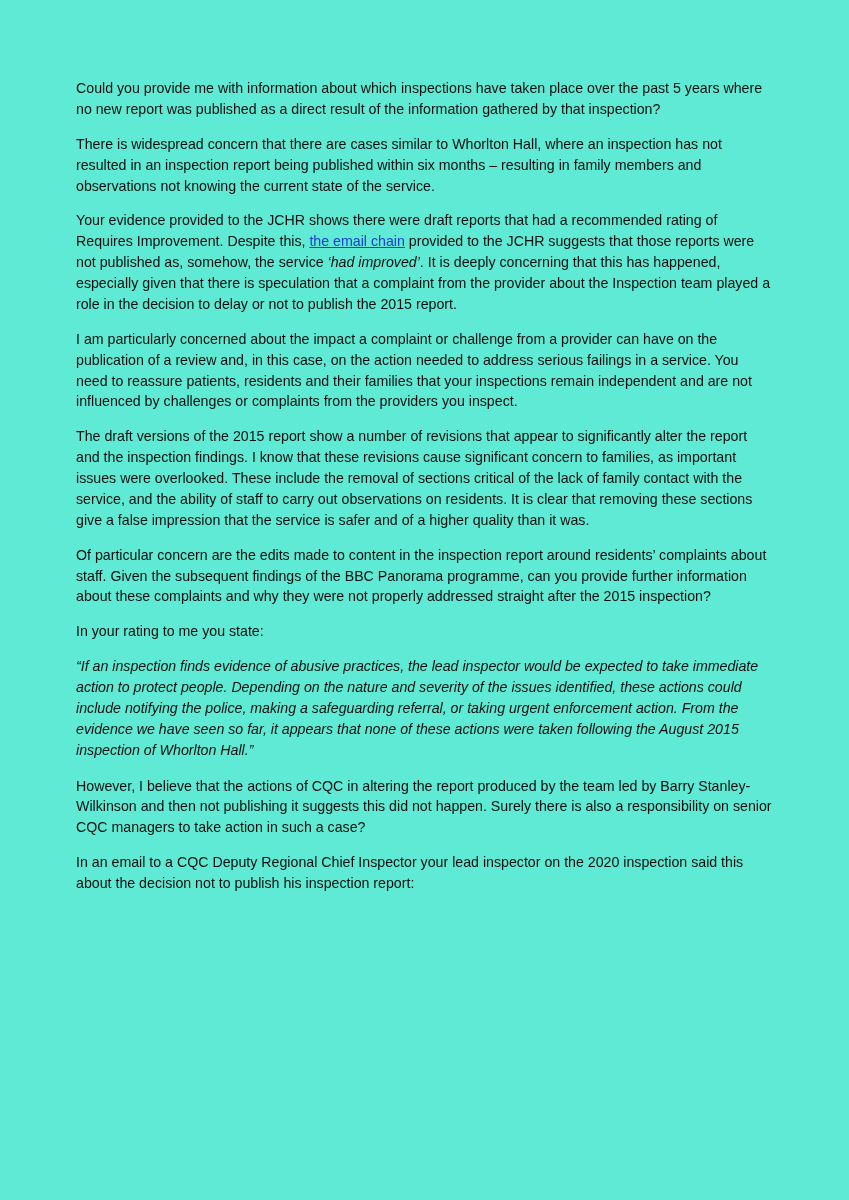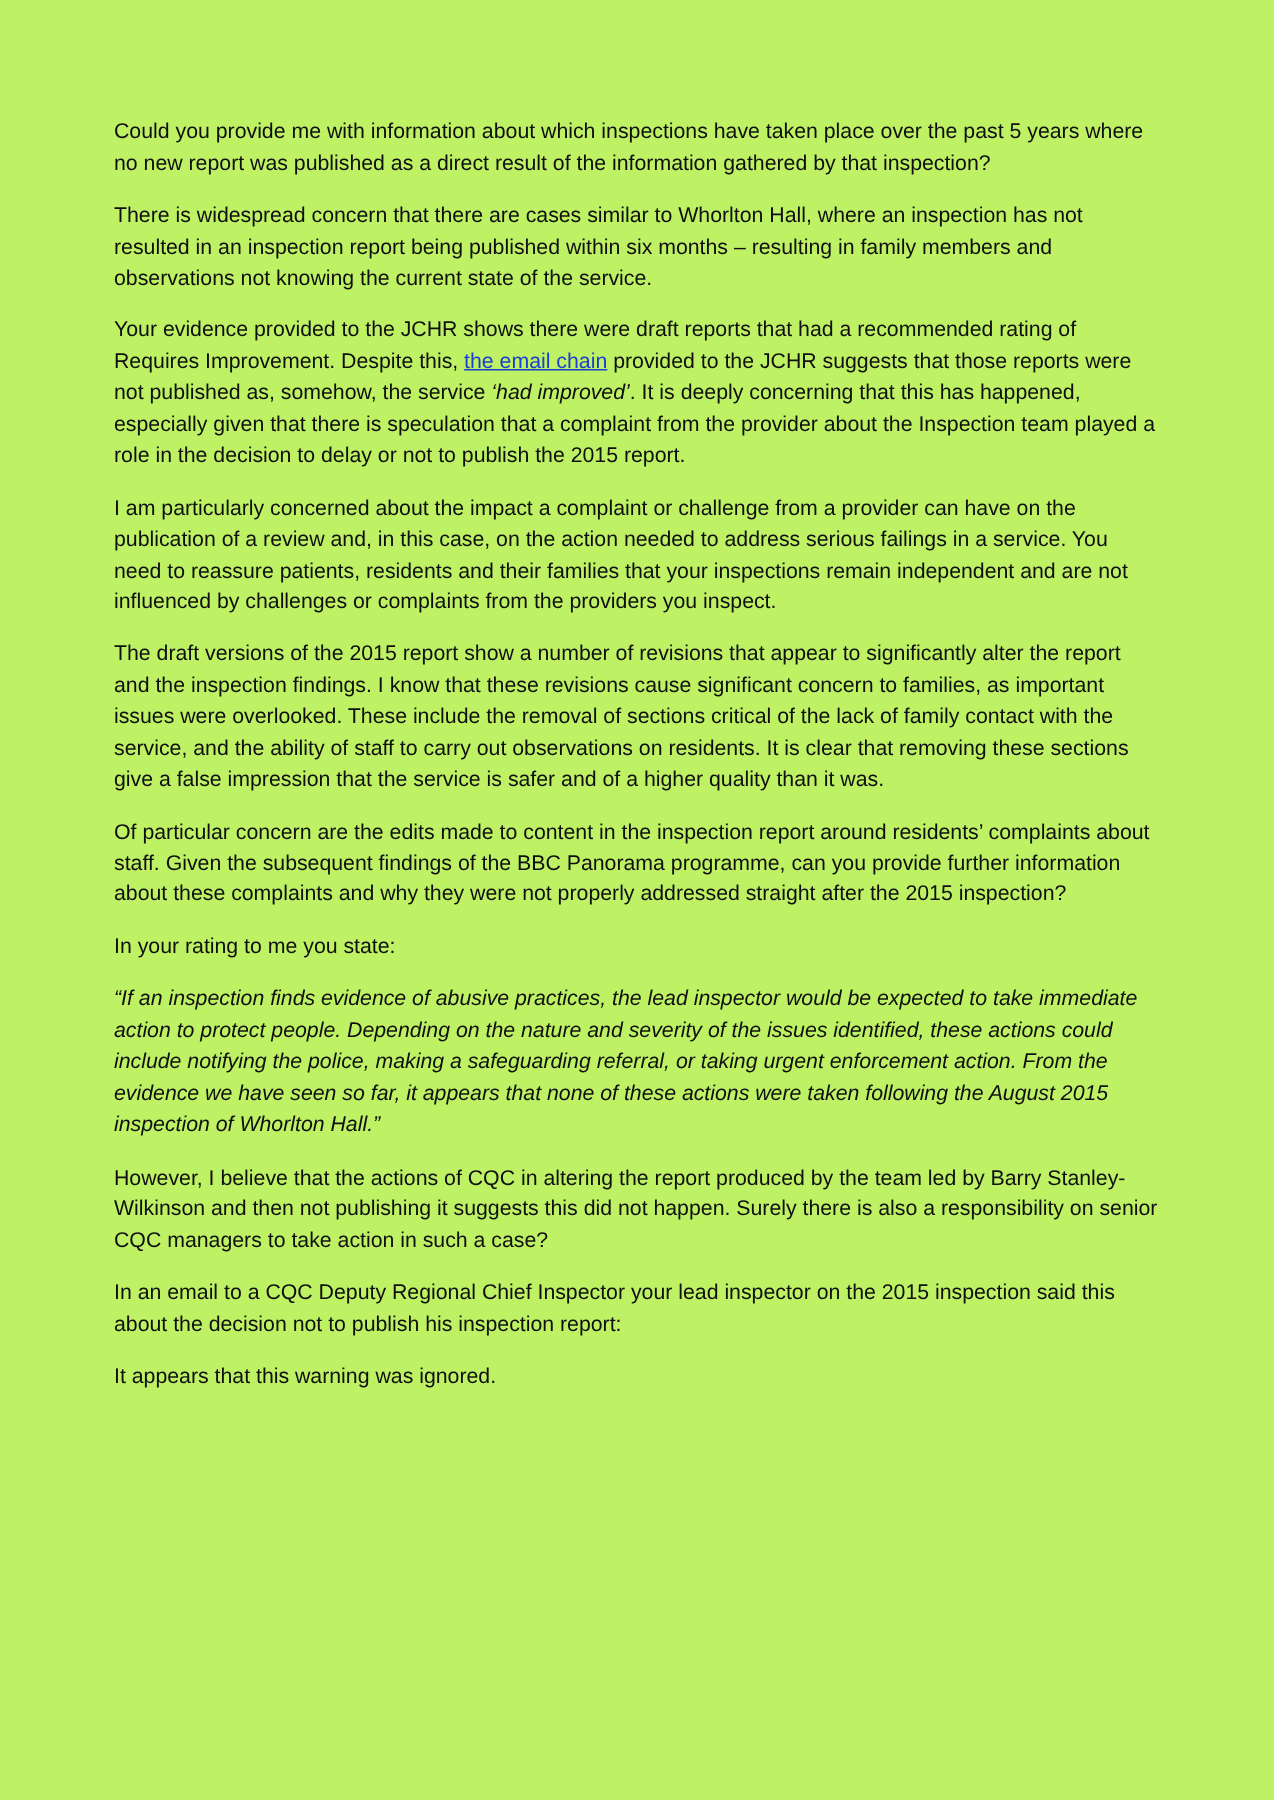--- a/index.html
+++ b/index.html
@@ -12,21 +12,21 @@
     height: 1200px;
     font-family: "Liberation Sans", sans-serif;
     color: #111111;
     overflow: hidden;
   }
   .page {
     box-sizing: border-box;
     width: 849px;
     height: 1200px;
     padding: 78px 76px 41px 76px;
-    background: #bef264;
+    background: #5eead4;
   }
   .doc {
     font-size: 14.2px;
     line-height: 1.47;
     color: #0f0f0f;
   }
   p {
     margin: 0 0 14px 0;
     text-align: left;
   }
@@ -53,16 +53,15 @@
   <div class="doc" id="doc-body">
       <p>Could you provide me with information about which inspections have taken place over the past 5 years where no new report was published as a direct result of the information gathered by that inspection?</p>
       <p>There is widespread concern that there are cases similar to Whorlton Hall, where an inspection has not resulted in an inspection report being published within six months – resulting in family members and observations not knowing the current state of the service.</p>
       <p><span>Your evidence provided to the JCHR shows there were draft reports that had a recommended rating of Requires Improvement.  Despite this, </span><a class="link" href="#">the email chain</a><span> provided to the JCHR suggests that those reports were not published as, somehow, the service </span><span class="italic">‘had improved’</span><span>. It is deeply concerning that this has happened, especially given that there is speculation that a complaint from the provider about the Inspection team played a role in the decision to delay or not to publish the 2015 report.</span></p>
       <p>I am particularly concerned about the impact a complaint or challenge from a provider can have on the publication of a review and, in this case, on the action needed to address serious failings in a service. You need to reassure patients, residents and their families that your inspections remain independent and are not influenced by challenges or complaints from the providers you inspect.</p>
       <p>The draft versions of the 2015 report show a number of revisions that appear to significantly alter the report and the inspection findings. I know that these revisions cause significant concern to families, as important issues were overlooked. These include the removal of sections critical of the lack of family contact with the service, and the ability of staff to carry out observations on residents. It is clear that removing these sections give a false impression that the service is safer and of a higher quality than it was.</p>
       <p>Of particular concern are the edits made to content in the inspection report around residents’ complaints about staff. Given the subsequent findings of the BBC Panorama programme, can you provide further information about these complaints and why they were not properly addressed straight after the 2015 inspection?</p>
       <p>In your rating to me you state:</p>
       <p class="quote">“If an inspection finds evidence of abusive practices, the lead inspector would be expected to take immediate action to protect people. Depending on the nature and severity of the issues identified, these actions could include notifying the police, making a safeguarding referral, or taking urgent enforcement action. From the evidence we have seen so far, it appears that none of these actions were taken following the August 2015 inspection of Whorlton Hall.”</p>
       <p>However, I believe that the actions of CQC in altering the report produced by the team led by Barry Stanley-Wilkinson and then not publishing it suggests this did not happen. Surely there is also a responsibility on senior CQC managers to take action in such a case?</p>
-      <p>In an email to a CQC Deputy Regional Chief Inspector your lead inspector on the 2015 inspection said this about the decision not to publish his inspection report:</p>
-      <p class=" last">It appears that this warning was ignored.</p>
+      <p>In an email to a CQC Deputy Regional Chief Inspector your lead inspector on the 2020 inspection said this about the decision not to publish his inspection report:</p>
     </div>
 </div>
 
 </body></html>

